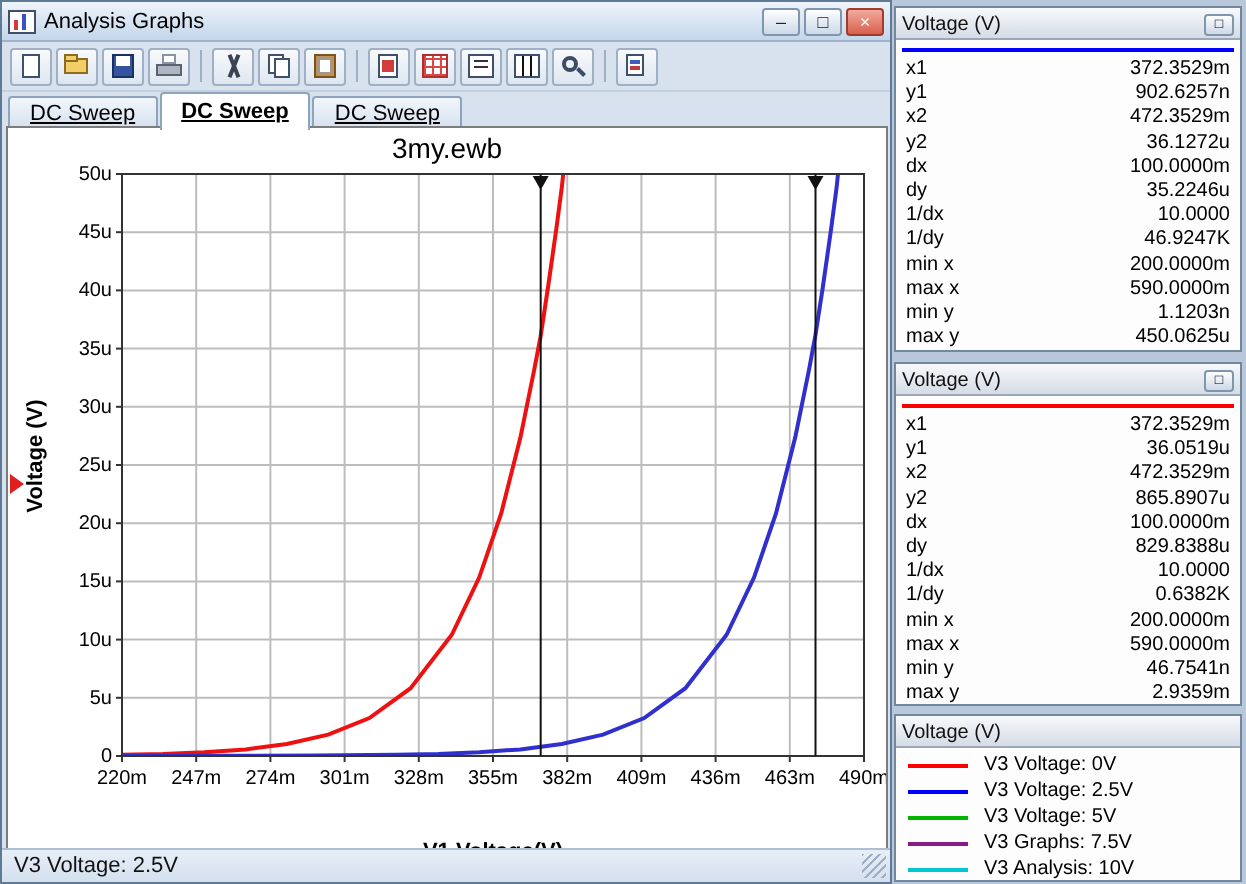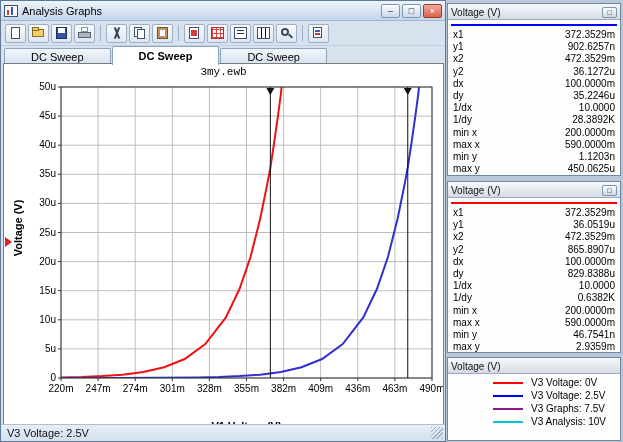--- a/index.html
+++ b/index.html
@@ -40,25 +40,25 @@
   .ic-legend::before{left:1px;top:1px;width:13px;height:12px;background:#fff;border:1px solid #40506a;}
   .ic-legend::after{left:4px;top:4px;width:7px;height:1px;background:#333;box-shadow:0 3px 0 #333;}
   .ic-cursors::before{left:1px;top:1px;width:13px;height:12px;background:#fff;border:1px solid #40506a;}
   .ic-cursors::after{left:5px;top:2px;width:1px;height:10px;background:#111;box-shadow:4px 0 0 #111;}
   .ic-zoom::before{left:2px;top:2px;width:8px;height:8px;border:2px solid #3c4c64;border-radius:50%;}
   .ic-zoom::after{left:9px;top:9px;width:5px;height:2px;background:#3c4c64;transform:rotate(45deg);}
   .ic-copy-graph::before{left:2px;top:1px;width:9px;height:11px;background:#fff;border:1px solid #40506a;}
   .ic-copy-graph::after{left:4px;top:4px;width:5px;height:2px;background:#3c5cc0;box-shadow:0 3px 0 #c03c3c;}
 
   .tabbar{height:19px;display:flex;align-items:flex-end;padding-left:3px;}
-  .tab{height:17px;margin-right:1px;padding:0 26px;font-size:11px;line-height:16px;background:linear-gradient(#f2f6fb,#d4e0ee);border:1px solid #8ea4bc;border-bottom:none;border-radius:2px 2px 0 0;color:#000;}
+  .tab{height:17px;margin-right:1px;padding:0 10px;font-size:11px;line-height:16px;background:linear-gradient(#f2f6fb,#d4e0ee);border:1px solid #8ea4bc;border-bottom:none;border-radius:2px 2px 0 0;color:#000;text-decoration:underline;}
   .tab.active{background:#fff;height:19px;font-weight:bold;position:relative;z-index:2;}
 
   .chart-frame{position:absolute;left:2px;top:62px;width:441px;height:362px;background:#fff;border:1px solid #7c7c7c;box-sizing:border-box;}
-  .chart-title{position:absolute;left:0;right:0;top:2px;text-align:center;font-family:Liberation Mono, monospace;font-size:11px;color:#000;z-index:2;}
+  .chart-title{position:absolute;left:0;right:0;top:2px;text-align:center;font-family:Liberation Sans, sans-serif;font-size:14px;color:#000;z-index:2;}
   .ylabel{position:absolute;left:-26px;top:158px;width:80px;text-align:center;font-size:11px;font-weight:bold;transform:rotate(-90deg);}
   .xlabel{position:absolute;left:57px;width:371px;top:356px;text-align:center;font-size:11px;font-weight:bold;}
   #chart-svg{position:absolute;left:0;top:0;}
   #chart-svg text{font-family:"Liberation Sans",sans-serif;}
   .trace-arrow{position:absolute;left:1px;top:173px;width:0;height:0;border-left:7px solid #e02020;border-top:5px solid transparent;border-bottom:5px solid transparent;}
 
   .statusbar{position:absolute;left:0;bottom:0;width:444px;height:17px;background:linear-gradient(#e7eef7,#d4e0ee);border-top:1px solid #aebfd2;font-size:11px;padding:2px 6px;box-sizing:border-box;color:#111;}
   .grip{position:absolute;right:2px;top:2px;width:12px;height:12px;background:repeating-linear-gradient(135deg,#9fb0c4 0,#9fb0c4 1px,transparent 1px,transparent 3px);}
 
   
@@ -262,21 +262,21 @@
         <div class="row">
           <span class="rl">dy</span>
           <span class="rv">35.2246u</span>
         </div>
         <div class="row">
           <span class="rl">1/dx</span>
           <span class="rv">10.0000</span>
         </div>
         <div class="row">
           <span class="rl">1/dy</span>
-          <span class="rv">28.3892K</span>
+          <span class="rv">46.9247K</span>
         </div>
         <div class="row">
           <span class="rl">min x</span>
           <span class="rv">200.0000m</span>
         </div>
         <div class="row">
           <span class="rl">max x</span>
           <span class="rv">590.0000m</span>
         </div>
         <div class="row">
@@ -345,30 +345,34 @@
           <span class="rl">max y</span>
           <span class="rv">2.9359m</span>
         </div>
       </div>
   </div>
 
   <div class="panel" style="top:357px;height:84px;">
     <div class="panel-title">
       <span>Voltage (V)</span>
     </div>
-    <div id="legend-rows" style="padding-top:2px;margin-left:39px;">
+    <div id="legend-rows" style="padding-top:2px;">
         <div class="lrow">
           <span class="lline" style="background: rgb(255, 0, 0);"></span>
           <span>V3 Voltage: 0V</span>
         </div>
         <div class="lrow">
           <span class="lline" style="background: rgb(0, 0, 255);"></span>
           <span>V3 Voltage: 2.5V</span>
         </div>
         <div class="lrow">
+          <span class="lline" style="background: rgb(0, 180, 0);"></span>
+          <span>V3 Voltage: 5V</span>
+        </div>
+        <div class="lrow">
           <span class="lline" style="background: rgb(138, 26, 138);"></span>
           <span>V3 Graphs: 7.5V</span>
         </div>
         <div class="lrow">
           <span class="lline" style="background: rgb(0, 200, 210);"></span>
           <span>V3 Analysis: 10V</span>
         </div>
       </div>
   </div>
 

